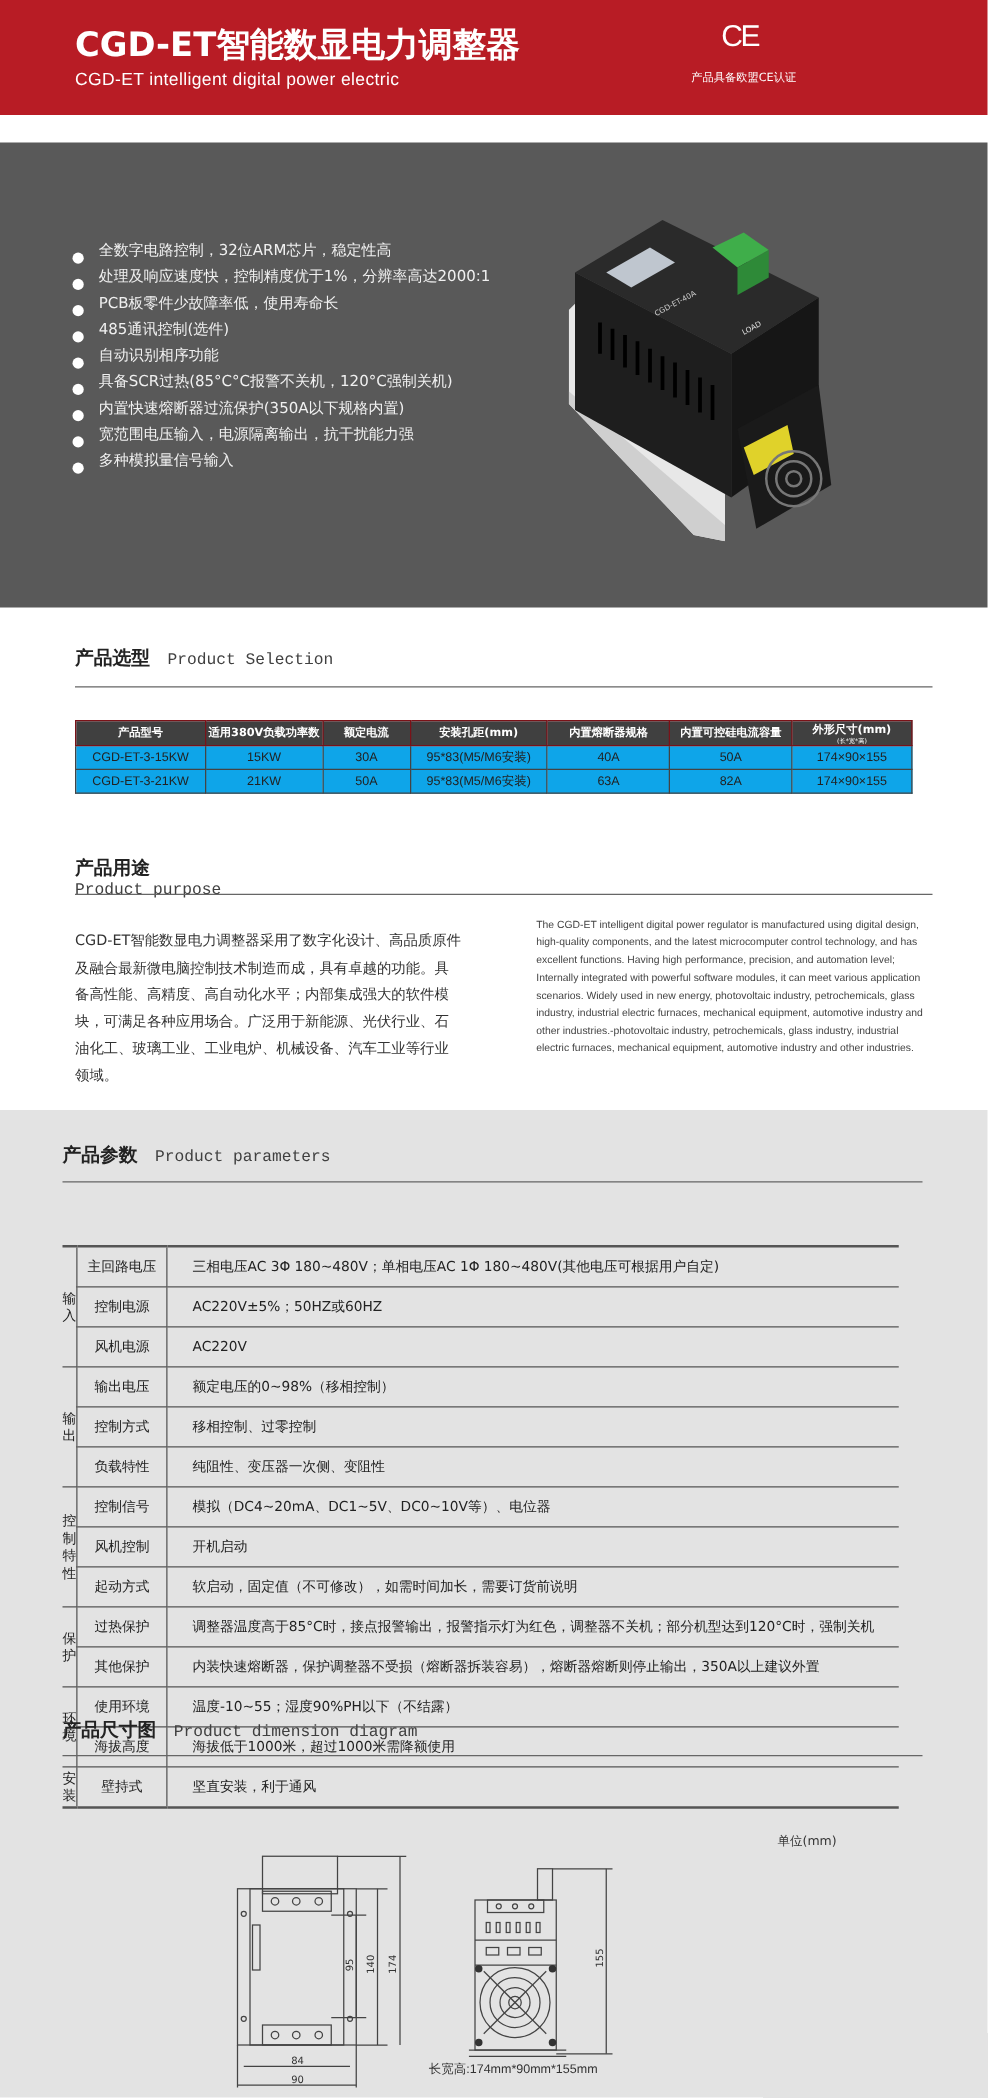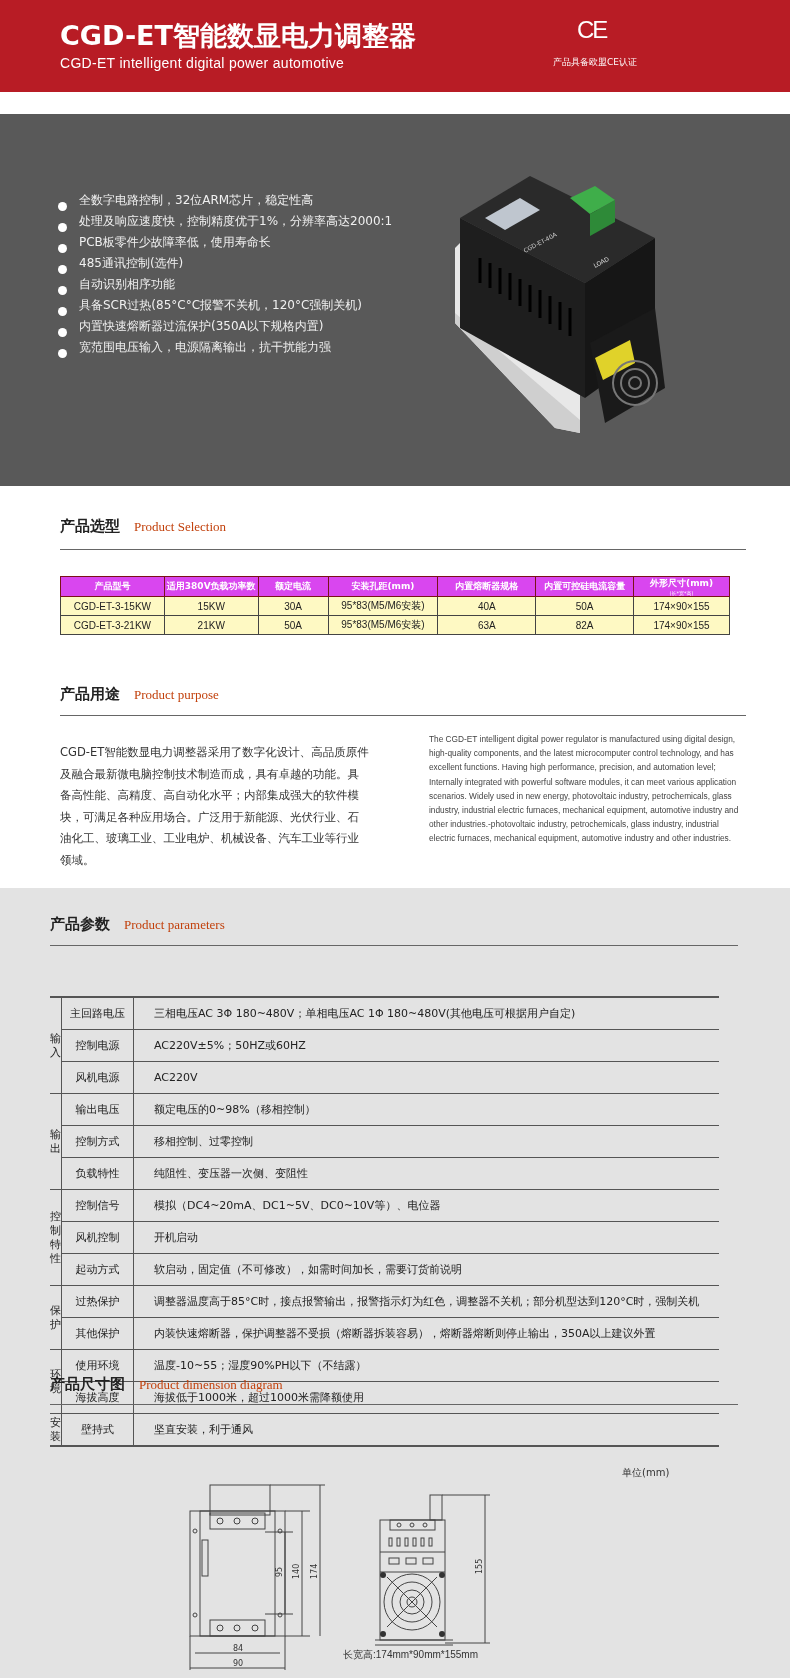--- a/index.html
+++ b/index.html
@@ -17,28 +17,28 @@
   .features { position: absolute; left: 58px; top: 76px; list-style: none; }
   .features li { color: #f0f0f0; font-size: 12px; height: 21px; line-height: 21px; display: flex; align-items: flex-end; }
   .features li .dot { width: 9px; height: 9px; border-radius: 50%; background: #fff; margin-right: 12px; display: inline-block; flex-shrink: 0; }
 
   
   .device { position: absolute; left: 455px; top: 44px; width: 230px; height: 275px; }
 
   
   .sec-head { position: absolute; display: flex; align-items: baseline; text-align: center; }
   .sec-head .cn { font-size: 15px; font-weight: bold; color: #222; margin-right: 14px; }
-  .sec-head .en { font-size: 13px; color: #c2410c; font-family: Liberation Serif, serif; }
+  .sec-head .en { font-size: 13px; color: #404040; font-family: Liberation Mono, monospace; }
   .sec-line { position: absolute; height: 1px; background: #666; }
 
   
   .sel-table { position: absolute; left: 60px; top: 576px; width: 670px; border-collapse: collapse; font-family: "Liberation Sans", sans-serif; }
-  .sel-table th { background: #d946ef; color: #fff; font-size: 9px; height: 20px; font-weight: bold; border: 1px solid #7a1218; text-align: center; font-family: "DejaVu Sans", sans-serif; }
+  .sel-table th { background: #404040; color: #fff; font-size: 9px; height: 20px; font-weight: bold; border: 1px solid #7a1218; text-align: center; font-family: "DejaVu Sans", sans-serif; }
   .sel-table th .sub { display: block; font-size: 5px; font-weight: normal; line-height: 6px; }
-  .sel-table td { font-size: 10px; color: #222; height: 19px; border: 1px solid #444; text-align: center; background: #fef9c3; }
+  .sel-table td { font-size: 10px; color: #222; height: 19px; border: 1px solid #444; text-align: center; background: #0ea5e9; }
 
   
   .purpose-cn { position: absolute; left: 60px; top: 742px; width: 310px; font-size: 11.5px; line-height: 21.5px; color: #333; }
   .purpose-en { position: absolute; left: 429px; top: 732px; width: 310px; font-size: 8.3px; line-height: 14.2px; color: #444; font-family: "Liberation Sans", sans-serif; }
 
   
   .params-bg { position: absolute; left: 0; top: 888px; width: 790px; height: 790px; background: #e3e3e3; }
   .params-table { position: absolute; left: 50px; top: 996px; width: 667px; border-collapse: collapse; font-size: 11px; color: #222; }
   .params-table td { height: 22.2px; border-bottom: 1px solid #555; padding: 0 20px; white-space: nowrap; }
   .params-table tr:first-child td { border-top: 2px solid #555; }
@@ -46,21 +46,21 @@
   .params-table td.key { width: 64px; text-align: center; border-right: 1px solid #555; padding: 8px; }
   .params-table tr:last-child td { border-bottom: 2px solid #555; }
   .unit { position: absolute; left: 622px; top: 1466px; font-size: 10px; color: #333; }
   .dim-caption { position: absolute; left: 343px; top: 1648px; font-size: 10px; color: #333; font-family: "Liberation Sans", sans-serif; }
 </style>
 </head>
 <body>
 
 <div class="header">
   <div class="title">CGD-ET智能数显电力调整器</div>
-  <div class="subtitle">CGD-ET intelligent digital power automotive</div>
+  <div class="subtitle">CGD-ET intelligent digital power electric</div>
   <div class="ce">CE</div>
   <div class="ce-note">产品具备欧盟CE认证</div>
 </div>
 
 <div class="hero">
   <ul class="features">
     <li>
         <span class="dot"></span>
         <span>全数字电路控制，32位ARM芯片，稳定性高</span>
       </li>
@@ -84,20 +84,24 @@
         <span class="dot"></span>
         <span>具备SCR过热(85°C°C报警不关机，120°C强制关机)</span>
       </li>
     <li>
         <span class="dot"></span>
         <span>内置快速熔断器过流保护(350A以下规格内置)</span>
       </li>
     <li>
         <span class="dot"></span>
         <span>宽范围电压输入，电源隔离输出，抗干扰能力强</span>
+      </li>
+    <li>
+        <span class="dot"></span>
+        <span>多种模拟量信号输入</span>
       </li>
   </ul>
 
   <svg class="device" viewBox="0 0 230 275">
 
     <polygon points="0,90 10,80 125,215 125,275 100,270 0,165" fill="#e8e8e8"></polygon>
     <polygon points="0,165 100,270 125,275 125,262 0,155" fill="#cfcfcf"></polygon>
 
     <polygon points="5,60 75,18 200,80 130,125" fill="#2a2a2a"></polygon>
 
@@ -167,21 +171,21 @@
       <td>21KW</td>
       <td>50A</td>
       <td>95*83(M5/M6安装)</td>
       <td>63A</td>
       <td>82A</td>
       <td>174×90×155</td>
     </tr>
   </tbody>
 </table>
 
-<div class="sec-head" style="left:60px; top:685px;">
+<div class="sec-head" style="left:60px; top:685px;flex-direction:column;">
   <span class="cn">产品用途</span>
   <span class="en">Product purpose</span>
 </div>
 <div class="sec-line" style="left:60px; top:715px; width:686px;"></div>
 
 <div class="purpose-cn">CGD-ET智能数显电力调整器采用了数字化设计、高品质原件及融合最新微电脑控制技术制造而成，具有卓越的功能。具备高性能、高精度、高自动化水平；内部集成强大的软件模块，可满足各种应用场合。广泛用于新能源、光伏行业、石油化工、玻璃工业、工业电炉、机械设备、汽车工业等行业领域。</div>
 <div class="purpose-en">The CGD-ET intelligent digital power regulator is manufactured using digital design, high-quality components, and the latest microcomputer control technology, and has excellent functions. Having high performance, precision, and automation level; Internally integrated with powerful software modules, it can meet various application scenarios. Widely used in new energy, photovoltaic industry, petrochemicals, glass industry, industrial electric furnaces, mechanical equipment, automotive industry and other industries.-photovoltaic industry, petrochemicals, glass industry, industrial electric furnaces, mechanical equipment, automotive industry and other industries.</div>
 
 <div class="params-bg"></div>
 

